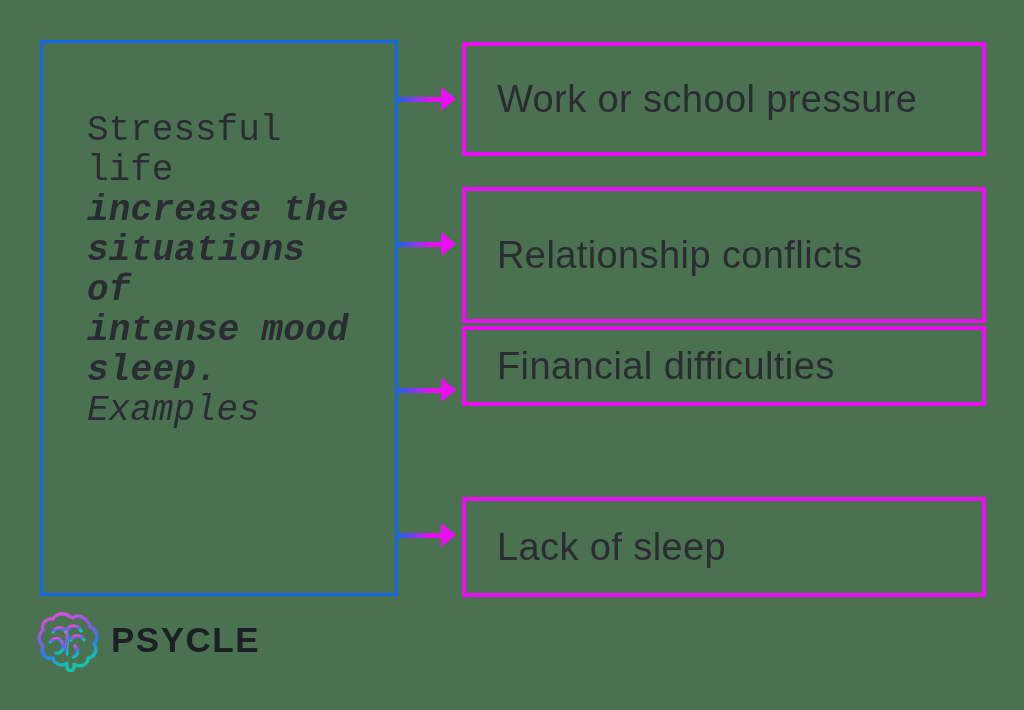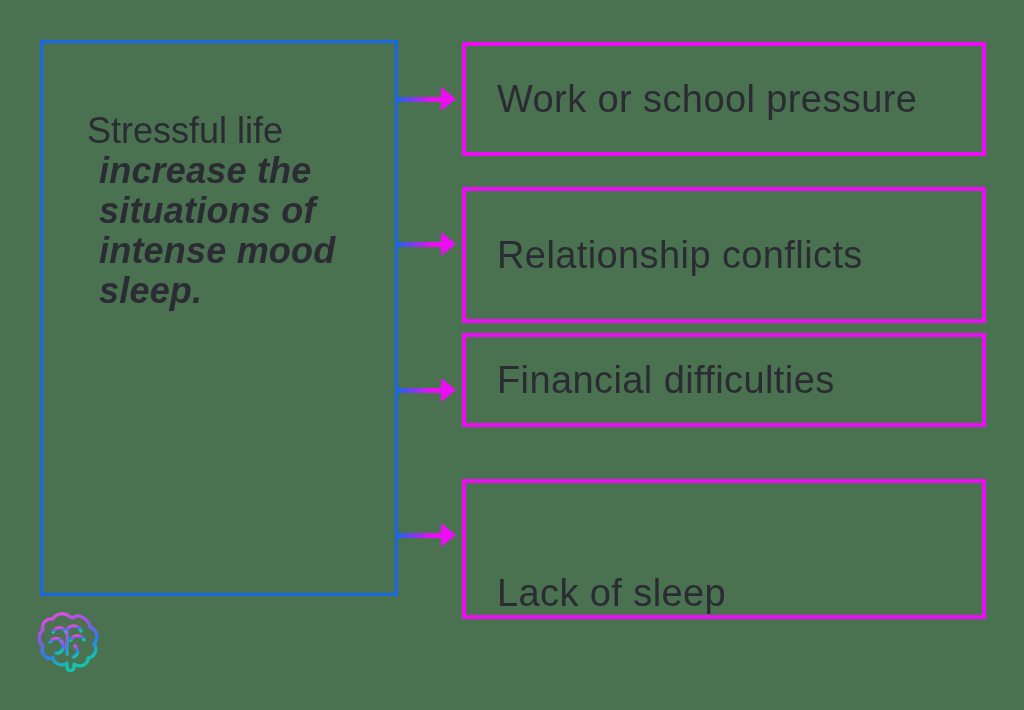--- a/index.html
+++ b/index.html
@@ -16,43 +16,44 @@
     width:358px;height:556px;
     border:3px solid var(--blue,#1767e9);
     box-sizing:border-box;
     background:transparent;
   }
   .left-text{
     position:absolute;left:44px;top:68px;
     width:280px;
     font-size:36px;line-height:40px;
     color:var(--text,#2b2b33);
+    font-family:Liberation Mono, monospace;
   }
   .t-normal{font-weight:400;font-style:normal;}
-  .t-emph{font-weight:700;font-style:italic;letter-spacing:.2px;margin-left:12px;}
+  .t-emph{font-weight:700;font-style:italic;letter-spacing:.2px;}
   .t-italic{font-weight:400;font-style:italic;}
   
   .cause-box{
     position:absolute;left:462px;width:524px;
     border:4px solid var(--magenta,#ec0df4);
     box-sizing:border-box;
     display:flex;align-items:center;
     padding-left:31px;
     background:transparent;
   }
   .cause-label{
     font-size:38px;font-weight:400;
     color:var(--text,#2b2b33);
     letter-spacing:.4px;
     white-space:nowrap;
   }
   .cb-1{top:42px;height:114px;}
   .cb-2{top:187px;height:136px;}
-  .cb-3{top:333px;height:94px;}
-  .cb-4{top:479px;height:140px;align-items:flex-end;}
+  .cb-3{top:326px;height:80px;}
+  .cb-4{top:497px;height:100px;}
   
   .arrow{position:absolute;left:397px;width:60px;height:24px;}
   .ar-1{top:87px;} .ar-2{top:232px;} .ar-3{top:378px;} .ar-4{top:523px;}
   .arrow .shaft{
     position:absolute;left:0;top:10px;width:46px;height:5px;
     background:linear-gradient(90deg,var(--blue,#1767e9) 0%,var(--magenta,#ec0df4) 75%);
   }
   .arrow .head{
     position:absolute;left:44px;top:0;
     width:0;height:0;
@@ -75,20 +76,21 @@
 
 <div id="stage">
 
   <div class="left-box">
     <div class="left-text">
       <div class="t-normal">Stressful life</div>
       <div class="t-emph">increase the</div>
       <div class="t-emph">situations of</div>
       <div class="t-emph">intense mood</div>
       <div class="t-emph">sleep.</div>
+      <div class="t-italic">Examples</div>
     </div>
   </div>
 
   <div class="arrow ar-1">
       <div class="shaft"></div>
       <div class="head"></div>
     </div>
   <div class="arrow ar-2">
       <div class="shaft"></div>
       <div class="head"></div>
@@ -129,15 +131,16 @@
         <path d="M33 7 C28 2 19 3 16 9 C9 8 4 14 6 20 C1 24 1 32 6 36 C3 43 9 50 16 48 C17 54 25 57 30 53 L30 57 C30 61 35 62 37 58 L37 54 C43 58 51 55 51 48 C58 47 61 39 57 34 C62 29 60 19 53 17 C52 9 41 3 36 8 Z"></path>
         <path d="M16 22 C20 16 27 17 29 22"></path>
         <path d="M29 21 C33 14 42 15 44 21"></path>
         <path d="M13 32 C17 27 23 28 25 32"></path>
         <path d="M34 30 C37 24 45 25 47 30"></path>
         <path d="M25 32 C28 38 24 44 19 43"></path>
         <path d="M38 36 C42 40 41 46 36 47"></path>
         <path d="M30 22 C32 30 28 36 30 44"></path>
       </g>
     </svg>
+    <span class="brand">PSYCLE</span>
   </div>
 
 </div>
 
 </body></html>

